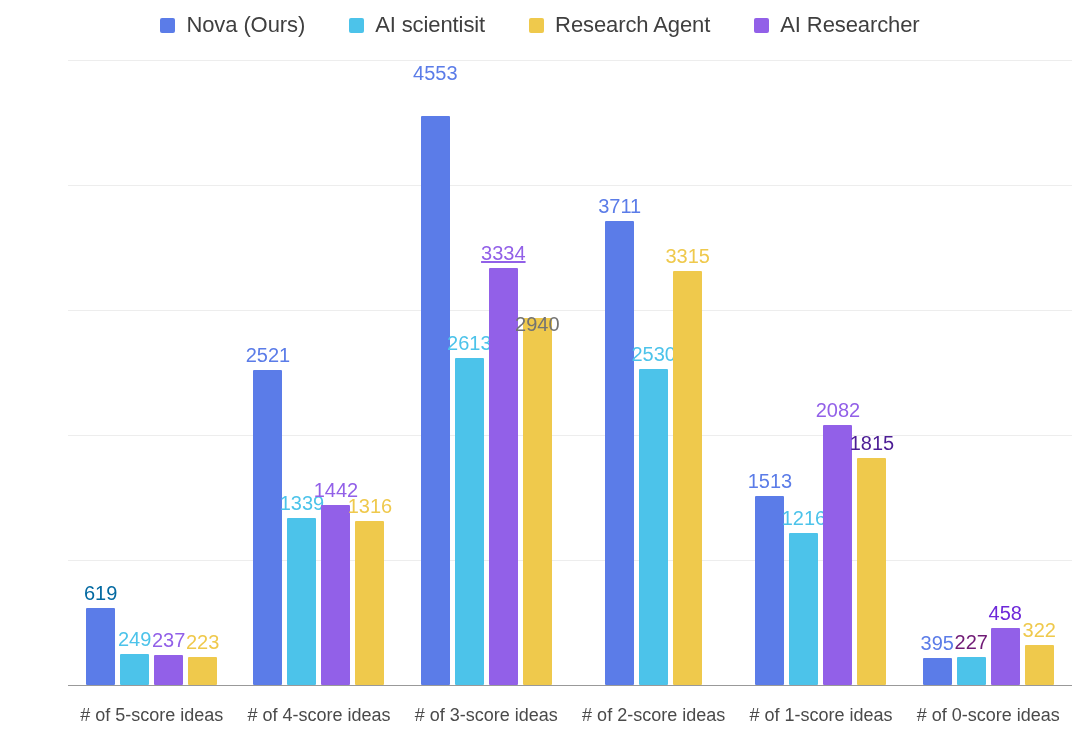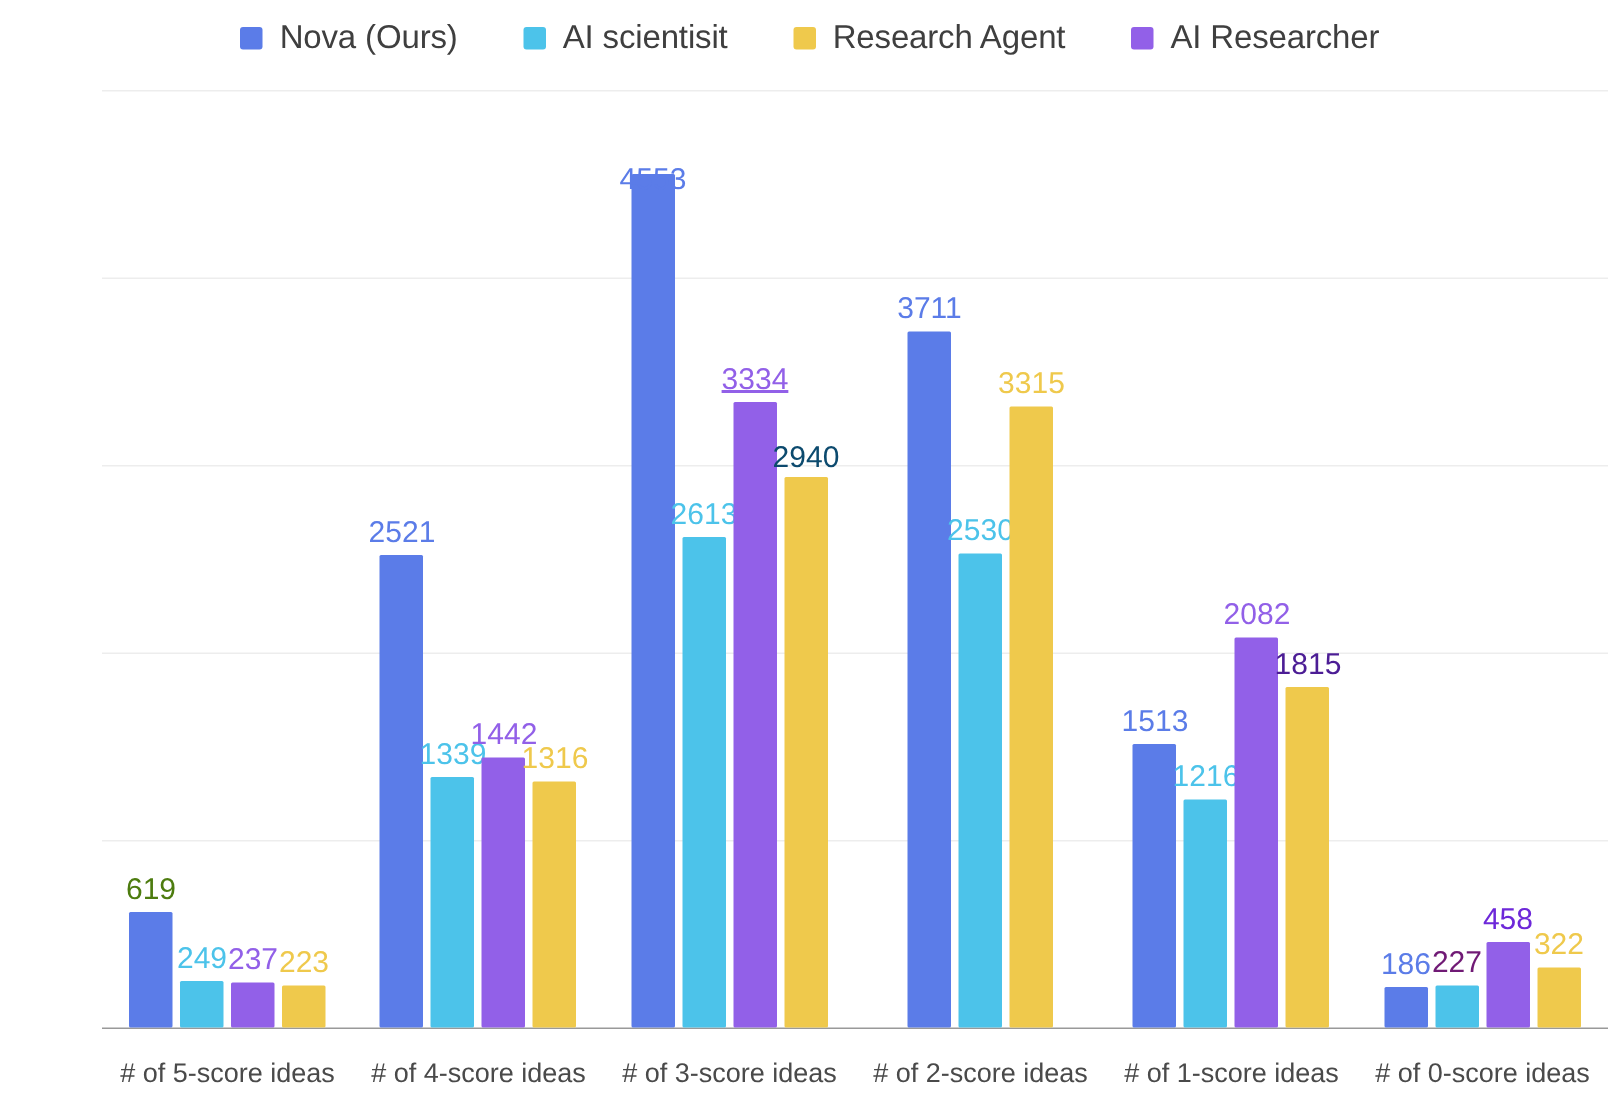--- a/index.html
+++ b/index.html
@@ -174,21 +174,21 @@
         <div class="gridline" style="top: 500px;"></div>
         <div class="gridline" style="top: 375px;"></div>
         <div class="gridline" style="top: 250px;"></div>
         <div class="gridline" style="top: 125px;"></div>
         <div class="gridline" style="top: 0px;"></div>
       </div>
     <div id="groups">
         <div class="group">
           <div class="group-bars">
             <div class="bar-wrap">
-              <span class="bar-value" style="color: #4d7c0f; bottom: 82.375px;">619</span>
+              <span class="bar-value" style="color: #0369a1; bottom: 82.375px;">619</span>
               <div class="bar" style="height: 77.375px; background: rgb(91, 124, 232);"></div>
             </div>
             <div class="bar-wrap">
               <span class="bar-value" style="color: rgb(76, 195, 234); bottom: 36.125px;">249</span>
               <div class="bar" style="height: 31.125px; background: rgb(76, 195, 234);"></div>
             </div>
             <div class="bar-wrap">
               <span class="bar-value" style="color: rgb(146, 96, 232); bottom: 34.625px;">237</span>
               <div class="bar" style="height: 29.625px; background: rgb(146, 96, 232);"></div>
             </div>
@@ -214,33 +214,33 @@
             </div>
             <div class="bar-wrap">
               <span class="bar-value" style="color: rgb(239, 201, 76); bottom: 169.5px;">1316</span>
               <div class="bar" style="height: 164.5px; background: rgb(239, 201, 76);"></div>
             </div>
           </div>
         </div>
         <div class="group">
           <div class="group-bars">
             <div class="bar-wrap">
-              <span class="bar-value" style="color: rgb(91, 124, 232); bottom: 555px;">4553</span>
+              <span class="bar-value" style="color: rgb(91, 124, 232); bottom: 602px;">4553</span>
               <div class="bar" style="height: 569.125px; background: rgb(91, 124, 232);"></div>
             </div>
             <div class="bar-wrap">
               <span class="bar-value" style="color: rgb(76, 195, 234); bottom: 331.625px;">2613</span>
               <div class="bar" style="height: 326.625px; background: rgb(76, 195, 234);"></div>
             </div>
             <div class="bar-wrap">
               <span class="bar-value" style="color: rgb(146, 96, 232); bottom: 421.75px; text-decoration: underline;">3334</span>
               <div class="bar" style="height: 416.75px; background: rgb(146, 96, 232);"></div>
             </div>
             <div class="bar-wrap">
-              <span class="bar-value" style="color: #0c4a6e; bottom: 370px;">2940</span>
+              <span class="bar-value" style="color: #737373; bottom: 351px;">2940</span>
               <div class="bar" style="height: 367.5px; background: rgb(239, 201, 76);"></div>
             </div>
           </div>
         </div>
         <div class="group">
           <div class="group-bars">
             <div class="bar-wrap">
               <span class="bar-value" style="color: rgb(91, 124, 232); bottom: 468.875px;">3711</span>
               <div class="bar" style="height: 463.875px; background: rgb(91, 124, 232);"></div>
             </div>
@@ -270,21 +270,21 @@
             </div>
             <div class="bar-wrap">
               <span class="bar-value" style="color: #4c1d95; bottom: 231.875px;">1815</span>
               <div class="bar" style="height: 226.875px; background: rgb(239, 201, 76);"></div>
             </div>
           </div>
         </div>
         <div class="group">
           <div class="group-bars">
             <div class="bar-wrap">
-              <span class="bar-value" style="color: rgb(91, 124, 232); bottom: 32.375px;">186</span>
+              <span class="bar-value" style="color: rgb(91, 124, 232); bottom: 32.375px;">395</span>
               <div class="bar" style="height: 27.375px; background: rgb(91, 124, 232);"></div>
             </div>
             <div class="bar-wrap">
               <span class="bar-value" style="color: #701a75; bottom: 33.375px;">227</span>
               <div class="bar" style="height: 28.375px; background: rgb(76, 195, 234);"></div>
             </div>
             <div class="bar-wrap">
               <span class="bar-value" style="color: #6d28d9; bottom: 62.25px;">458</span>
               <div class="bar" style="height: 57.25px; background: rgb(146, 96, 232);"></div>
             </div>

